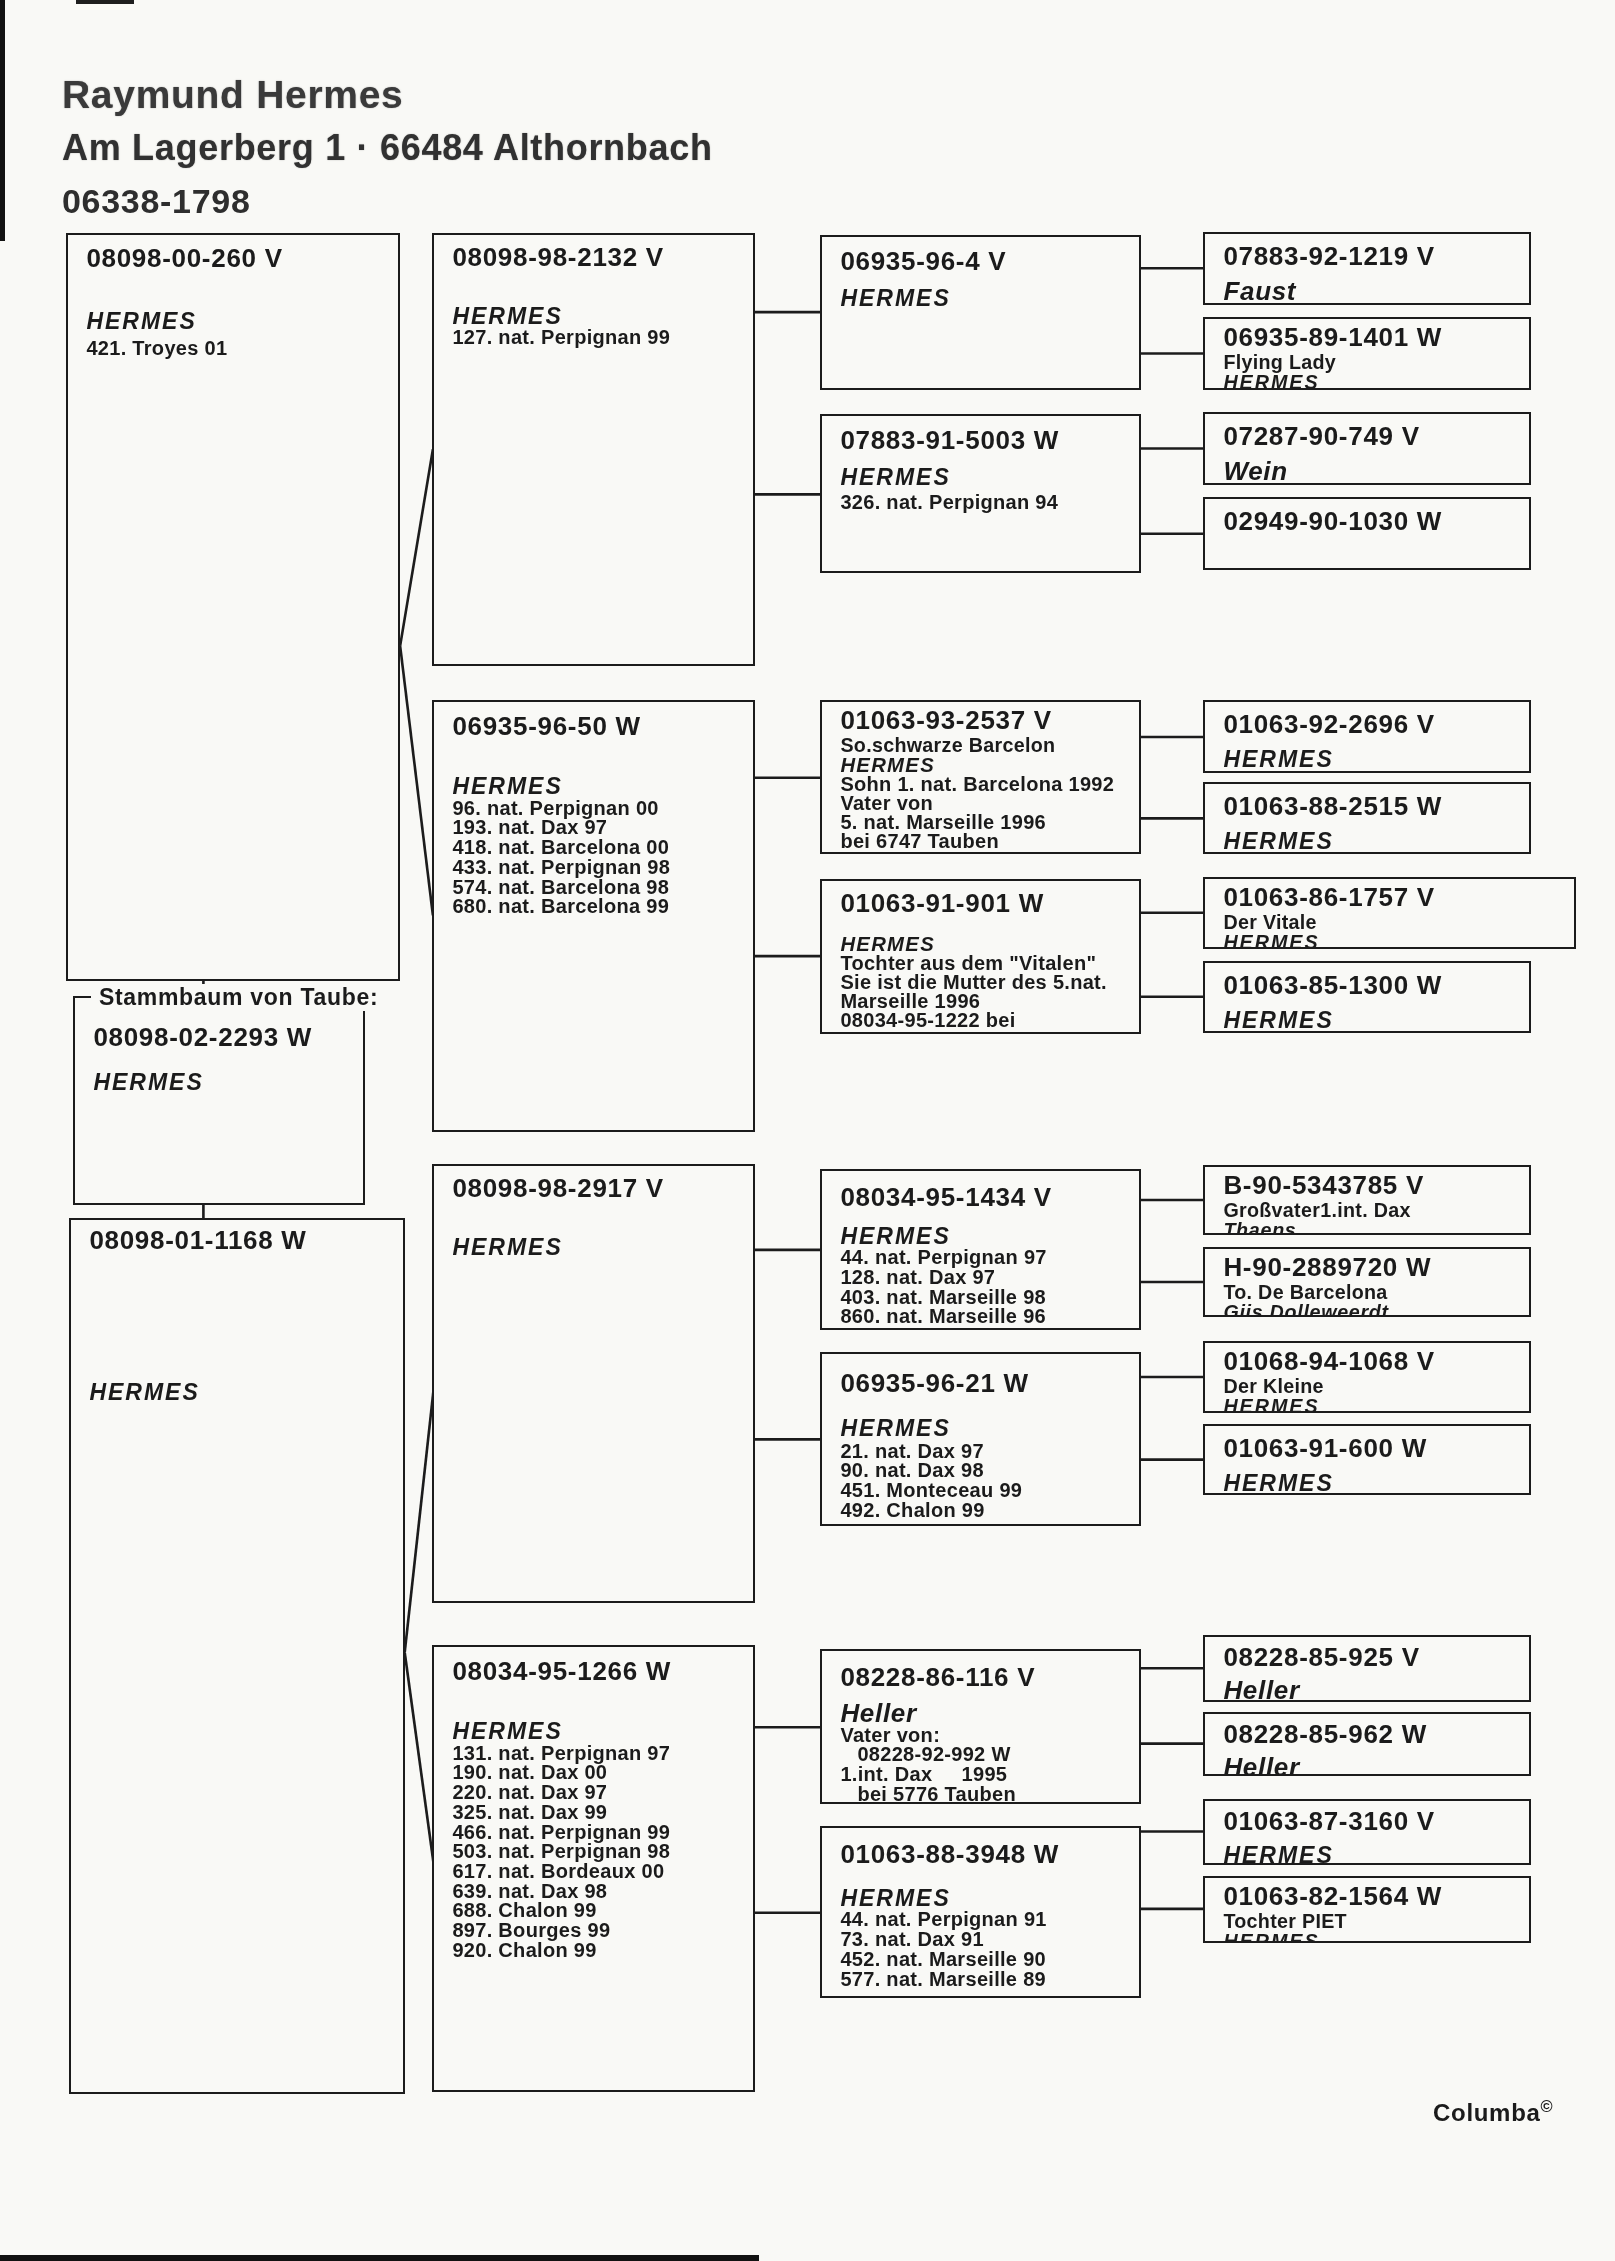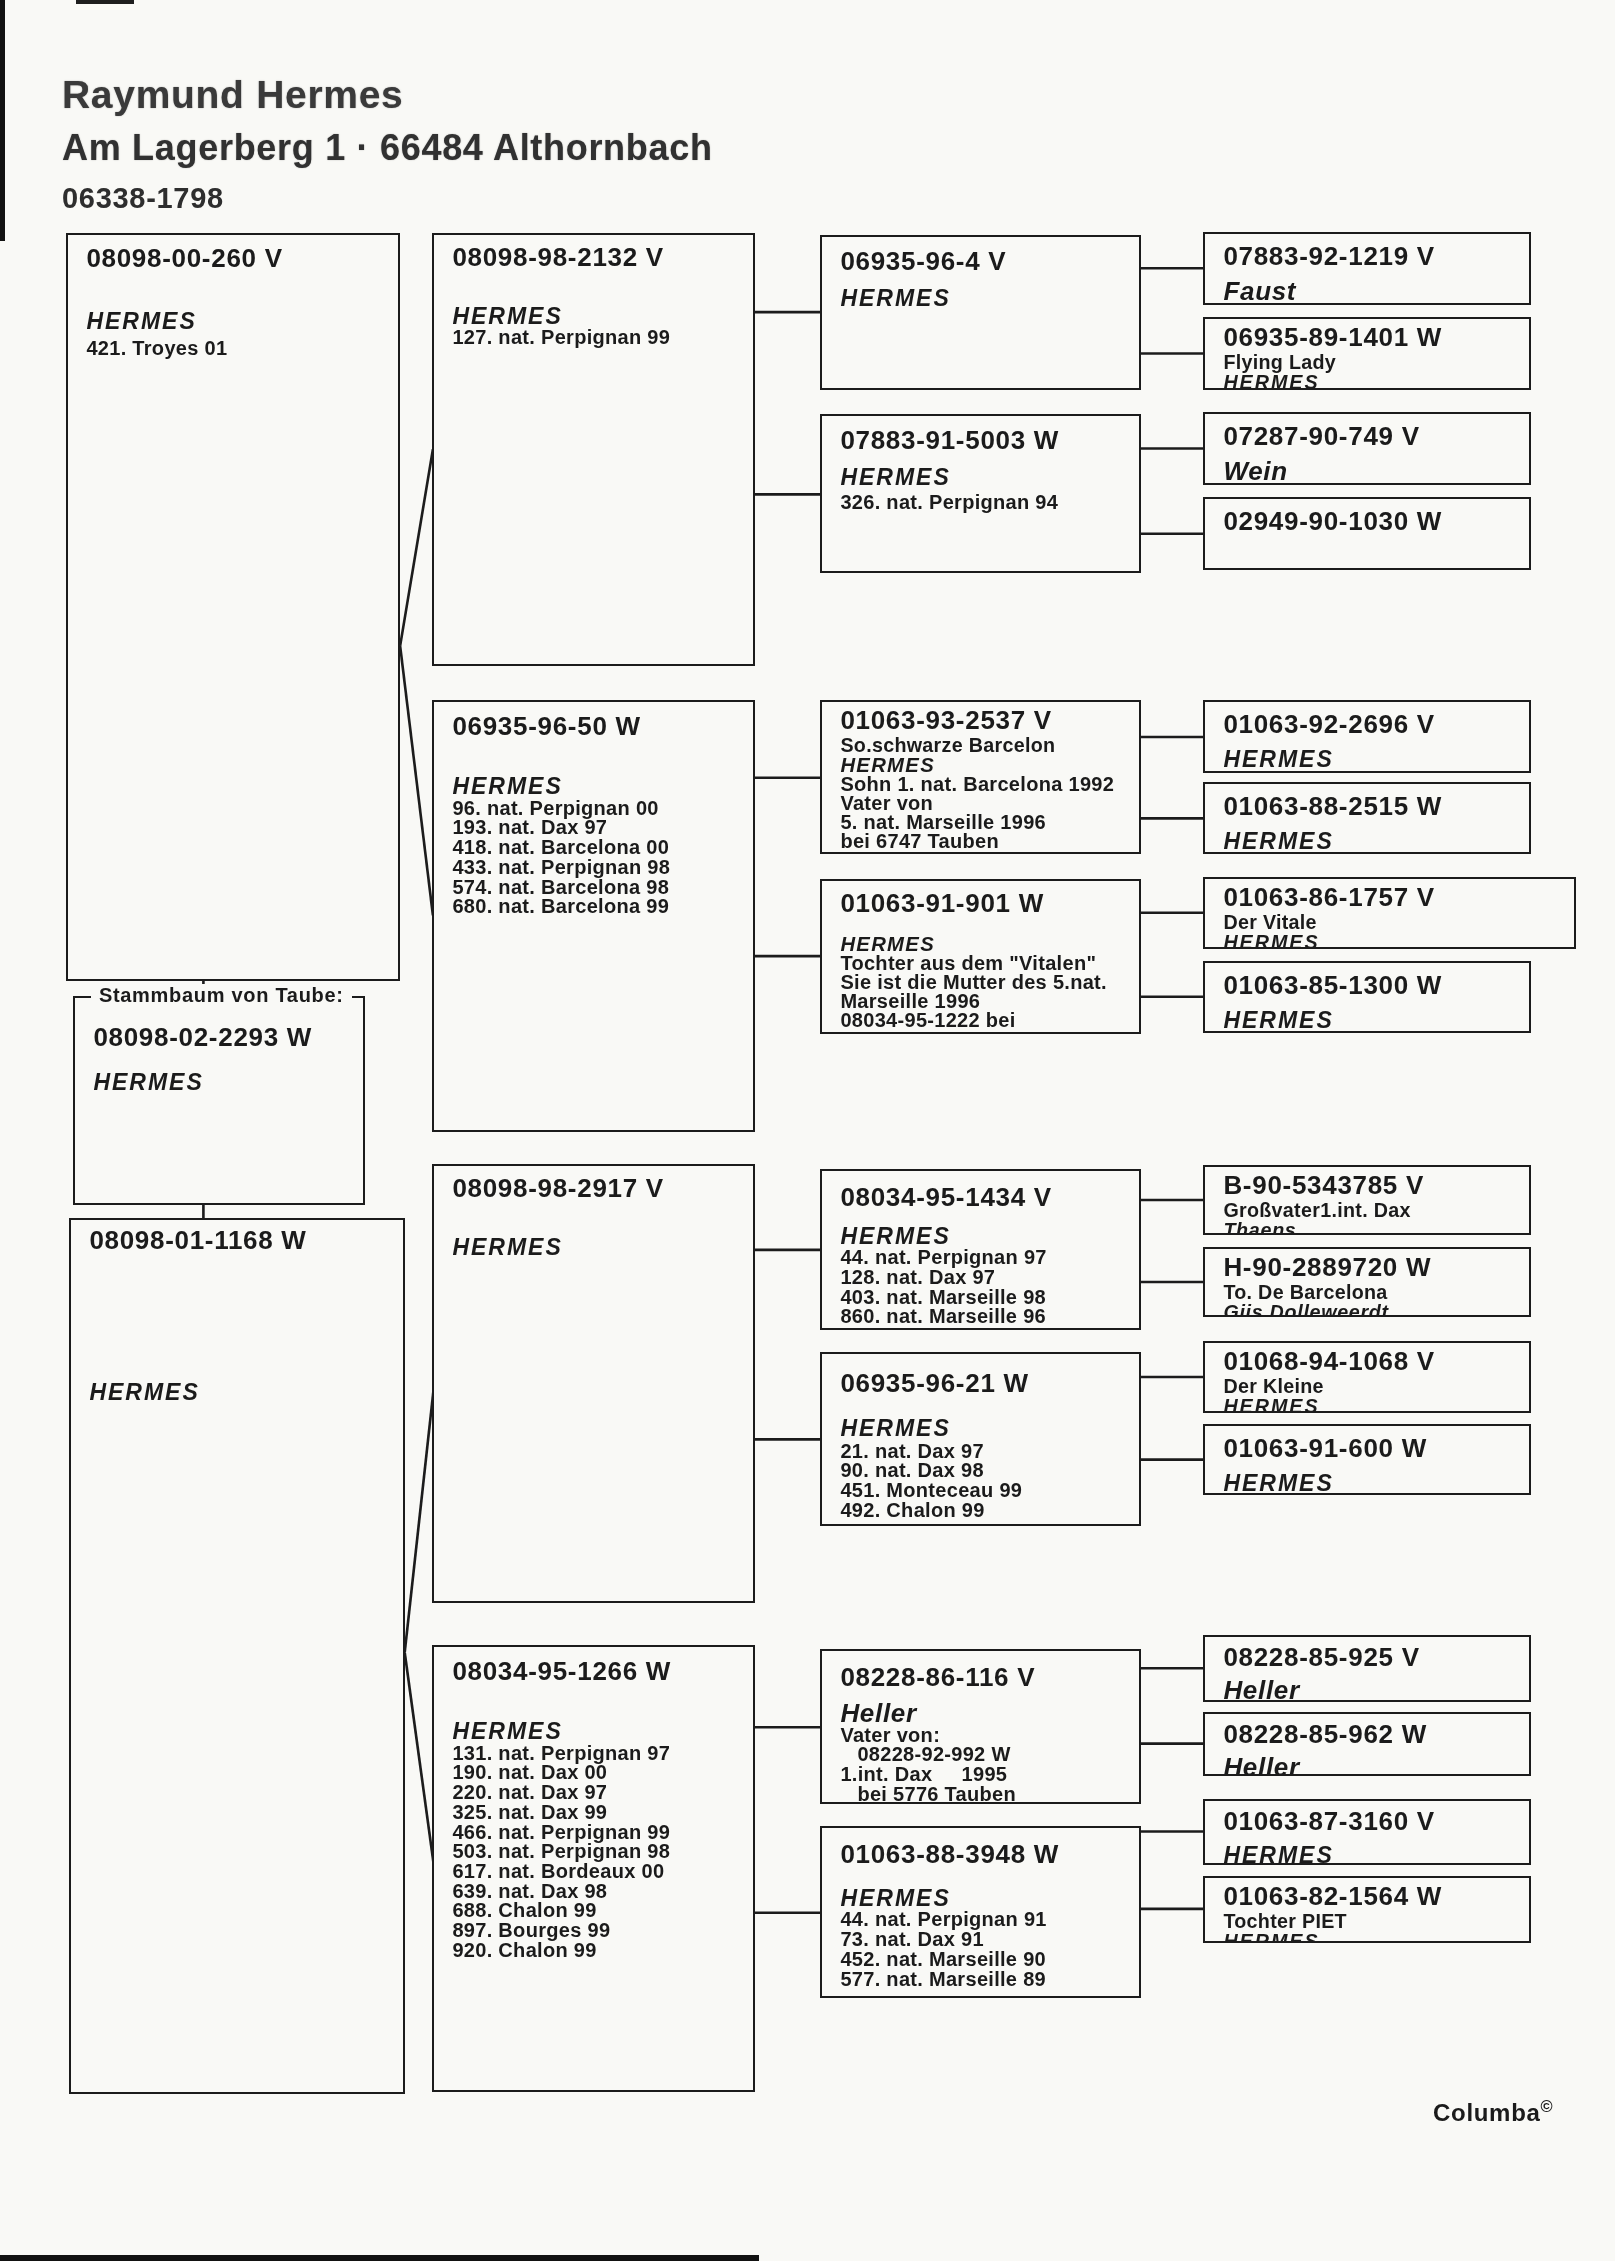--- a/index.html
+++ b/index.html
@@ -7,21 +7,21 @@
     position:relative;
     width:1616px;height:2261px;
     background:#f9f9f6;
     font-family:"Liberation Sans", sans-serif;
     color:#1b1b1b;
     overflow:hidden;
   }
   
   .hdr-name{position:absolute;left:62px;top:73px;font-size:39px;font-weight:700;color:#3a3a3a;letter-spacing:0.7px;text-shadow:0 0 1.3px rgba(50,50,50,.5);white-space:nowrap;}
   .hdr-addr{position:absolute;left:62px;top:127px;font-size:36px;font-weight:700;color:#313131;letter-spacing:0.7px;text-shadow:0 0 1.3px rgba(50,50,50,.45);white-space:nowrap;}
-  .hdr-phone{position:absolute;left:62px;top:182px;font-size:29px;font-weight:700;color:#2e2e2e;letter-spacing:0.7px;white-space:nowrap;}
+  .hdr-phone{position:absolute;left:62px;top:182px;font-size:34px;font-weight:700;color:#2e2e2e;letter-spacing:0.7px;white-space:nowrap;}
   
   .connectors{position:absolute;left:0;top:0;}
   
   .box{
     position:absolute;box-sizing:border-box;
     border:2.6px solid #1c1c1c;background:#f9f9f6;
     padding:0 9.2px 0 18.4px;overflow:hidden;
   }
   .ring{font-weight:700;font-size:26px;line-height:30px;letter-spacing:0.7px;white-space:nowrap;}
   .strain{font-weight:700;font-style:italic;font-size:23px;line-height:23.6px;letter-spacing:2px;white-space:nowrap;}
@@ -37,21 +37,21 @@
   .c4d .bn{line-height:19.7px;margin-top:1.3px;}
   .sm{font-size:19.7px;line-height:19.7px;}
   .mt2{margin-top:1.3px}.mt6{margin-top:3.9px}.mt8{margin-top:5.2px}.mt10{margin-top:6.6px}
   .mt12{margin-top:7.9px}.mt14{margin-top:9.2px}.mt16{margin-top:10.5px}.mt20{margin-top:13px}
   .mt24{margin-top:15.7px}.mt28{margin-top:18.4px}.mt30{margin-top:19.7px}.mt50{margin-top:33px}
   .mt52{margin-top:34px}.mt56{margin-top:37px}.mt192{margin-top:126px}
   
   .subject-label{
     position:absolute;left:91px;top:984px;
     background:#f9f9f6;padding:0 7.9px;
-    font-size:20px;font-weight:700;letter-spacing:0.7px;white-space:nowrap;
+    font-size:23px;font-weight:700;letter-spacing:0.7px;white-space:nowrap;
   }
   
   .footer{position:absolute;left:1433px;top:2097px;font-size:24px;font-weight:700;letter-spacing:0.7px;white-space:nowrap;}
   .footer sup{font-size:16.4px;}
   
   .art-left{position:absolute;left:0;top:0;width:4.6px;height:241px;background:#121212;}
   .art-top{position:absolute;left:76px;top:0;width:58px;height:3.9px;background:#1e1e1e;}
   .art-bottom{position:absolute;left:0;top:2255px;width:759px;height:6.6px;background:#121212;}
   .art-scribble{position:absolute;left:244px;top:1486px;width:17px;height:6.6px;background:#3f3f3f;border-radius:50%;transform:rotate(-18deg);}
 </style>

